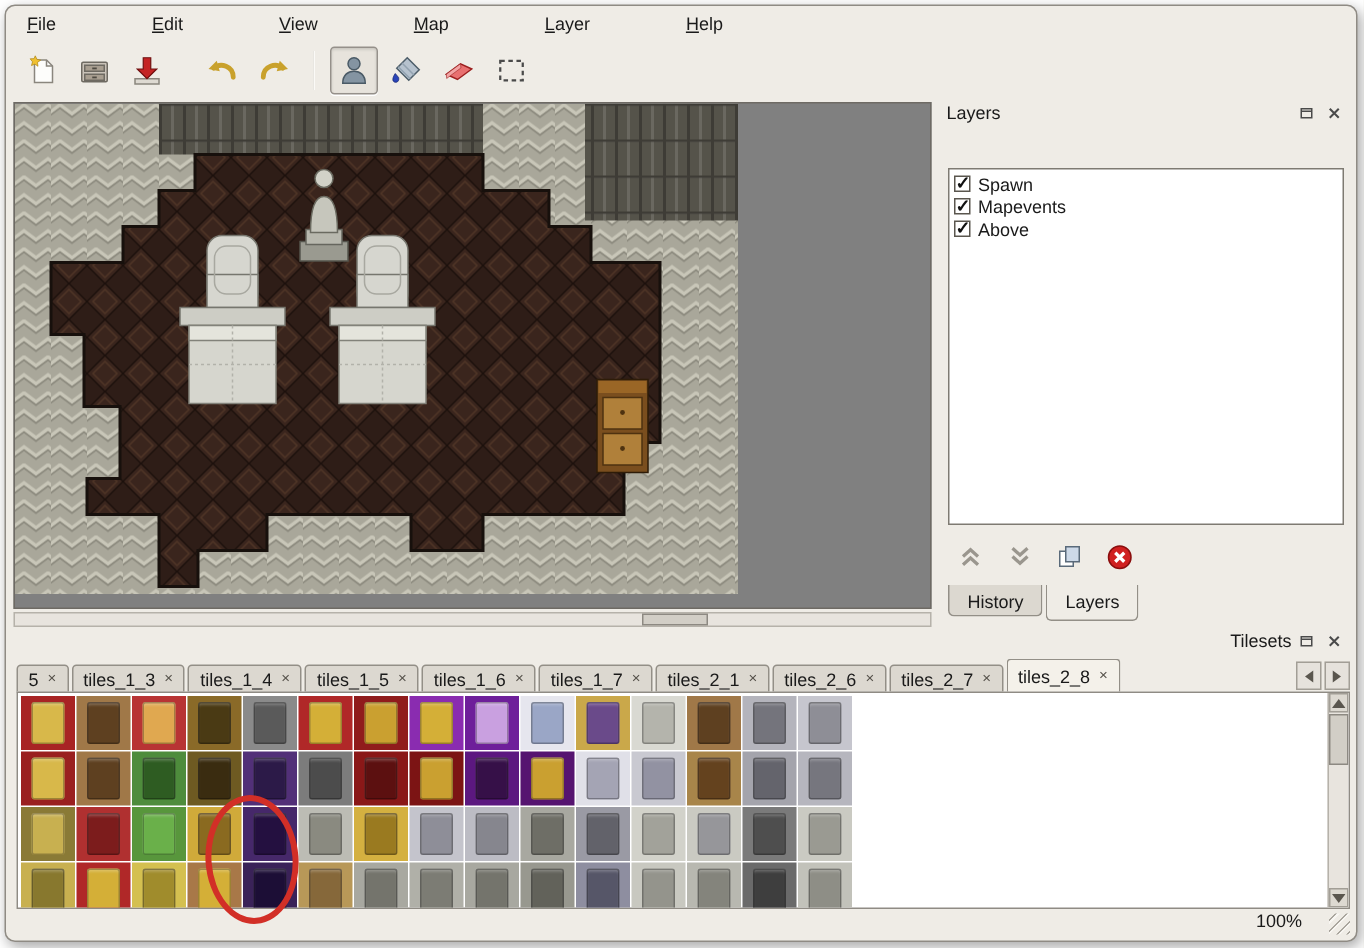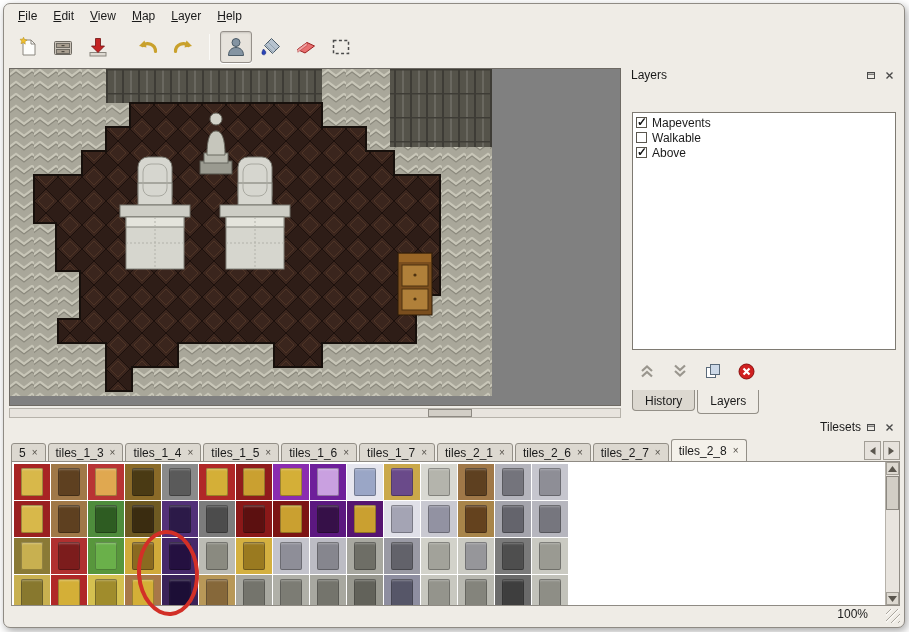--- a/index.html
+++ b/index.html
@@ -3,21 +3,21 @@
 <meta charset="utf-8">
 <style>
   * { box-sizing: border-box; margin: 0; padding: 0; }
   html,body { width: 909px; height: 632px; background: #ffffff; overflow: hidden;
     font-family: "Liberation Sans", sans-serif; font-size: 12px; color: #1a1a1a; user-select: none; }
   .window { position: absolute; left: 3px; top: 3px; width: 902px; height: 625px;
     background: #efece6; border: 1px solid #8f8b84; border-radius: 7px;
     box-shadow: 2px 3px 9px rgba(0,0,0,.35); overflow: hidden; }
 
   
-  .menubar { display: flex; align-items: center; height: 24px; padding: 0 6px; }
+  .menubar { display: flex; align-items: center; height: 24px; padding: 0 6px; gap: 48px; }
   .menu-item { padding: 3px 8px; cursor: default; border-radius: 2px; }
   .menu-item u { text-decoration: underline; }
 
   
   .toolbar { display: flex; align-items: center; height: 38px; padding: 0 8px; gap: 3px; }
   .tb-btn { width: 32px; height: 32px; display: flex; align-items: center; justify-content: center;
     border: 1px solid transparent; background: transparent; border-radius: 3px; }
   .tb-btn.active { border: 1px solid #95908a; background: #e7e3dc;
     box-shadow: inset 0 1px 2px rgba(0,0,0,.14), 0 1px 0 #ffffff; }
   .tb-space { width: 12px; }
@@ -278,25 +278,25 @@
         <span class="icn">
           <svg width="11" height="11" viewBox="0 0 11 11">
               <path d="M2.5 2.5l6 6M8.5 2.5l-6 6" stroke="#4a4a4a" stroke-width="1.4"></path>
             </svg>
         </span>
       </button>
     </div>
     <div class="layer-list" id="layer-list">
         <div class="layer-row">
           <span class="cb checked"></span>
+          <span class="layer-label">Spawn</span>
+        </div>
+        <div class="layer-row">
+          <span class="cb checked"></span>
           <span class="layer-label">Mapevents</span>
-        </div>
-        <div class="layer-row">
-          <span class="cb"></span>
-          <span class="layer-label">Walkable</span>
         </div>
         <div class="layer-row">
           <span class="cb checked"></span>
           <span class="layer-label">Above</span>
         </div>
       </div>
     <div class="layer-btns" id="layer-btns">
         <button class="lbtn">
           <span class="icn">
             <svg width="18" height="16" viewBox="0 0 18 16">

